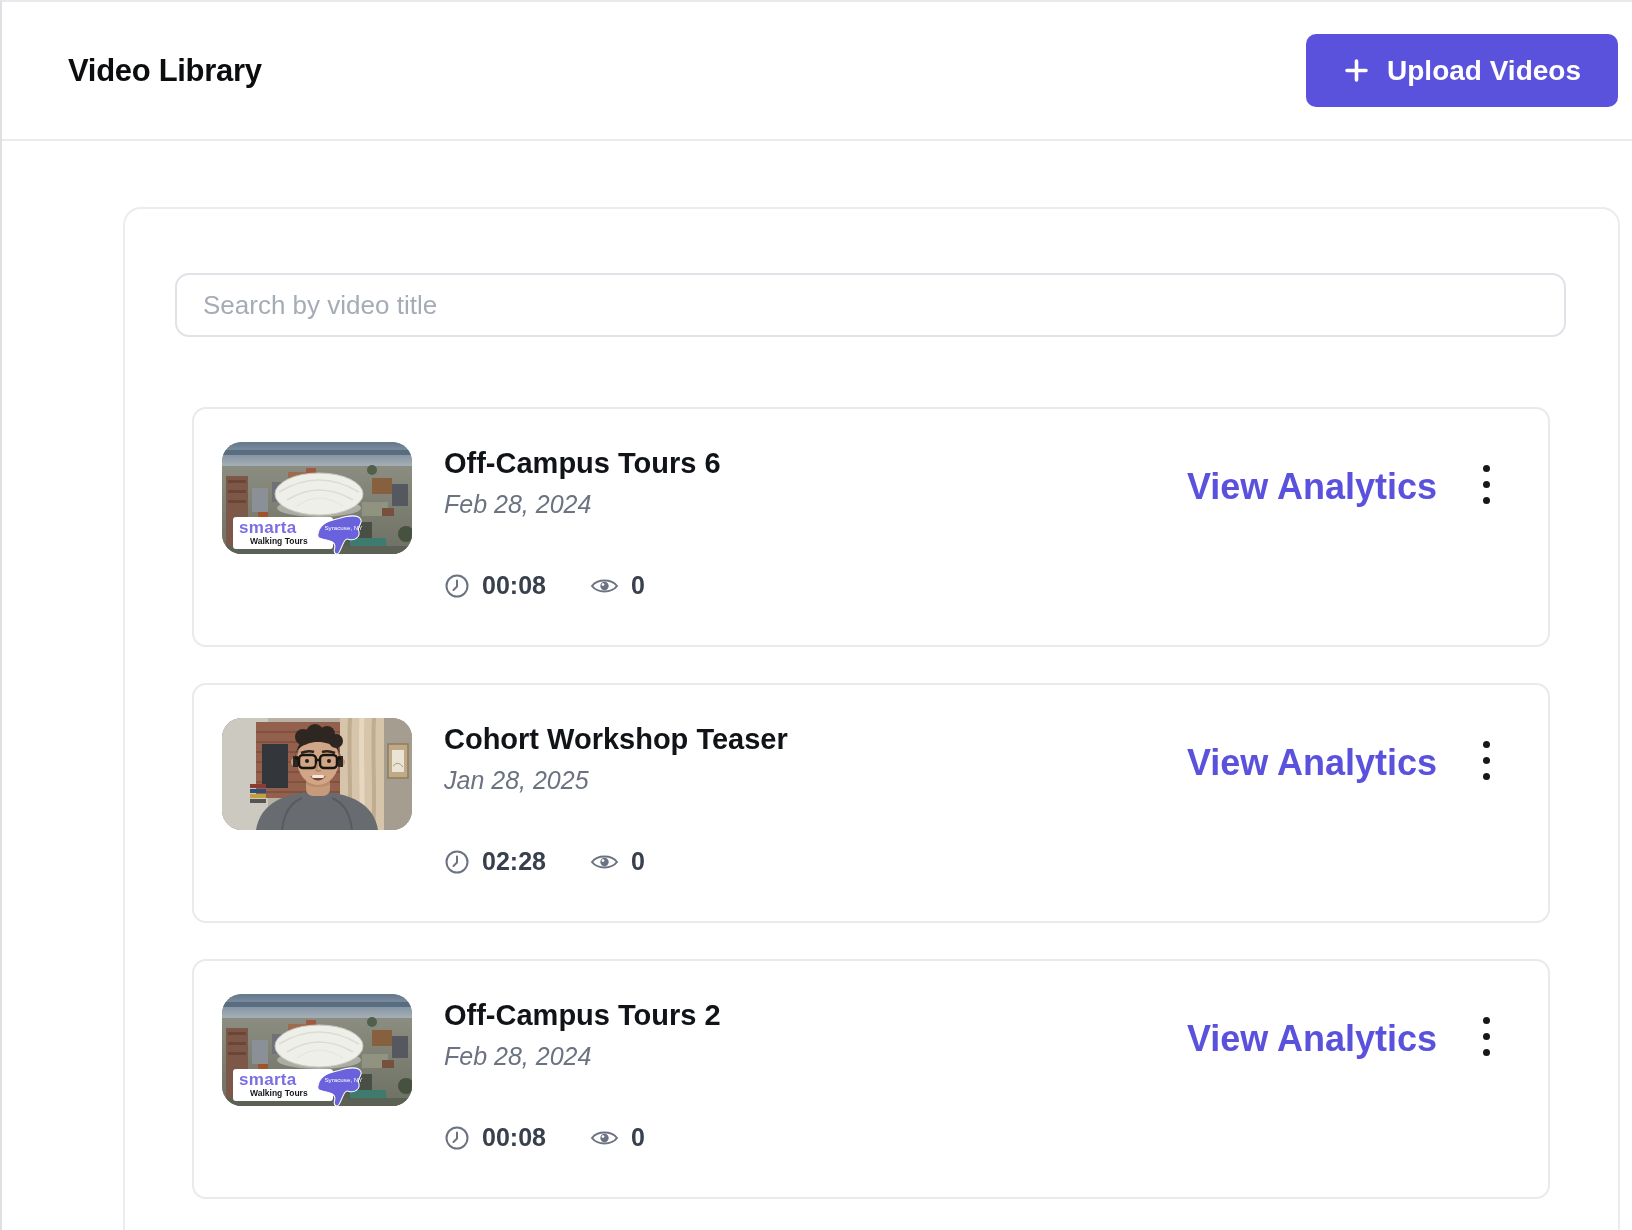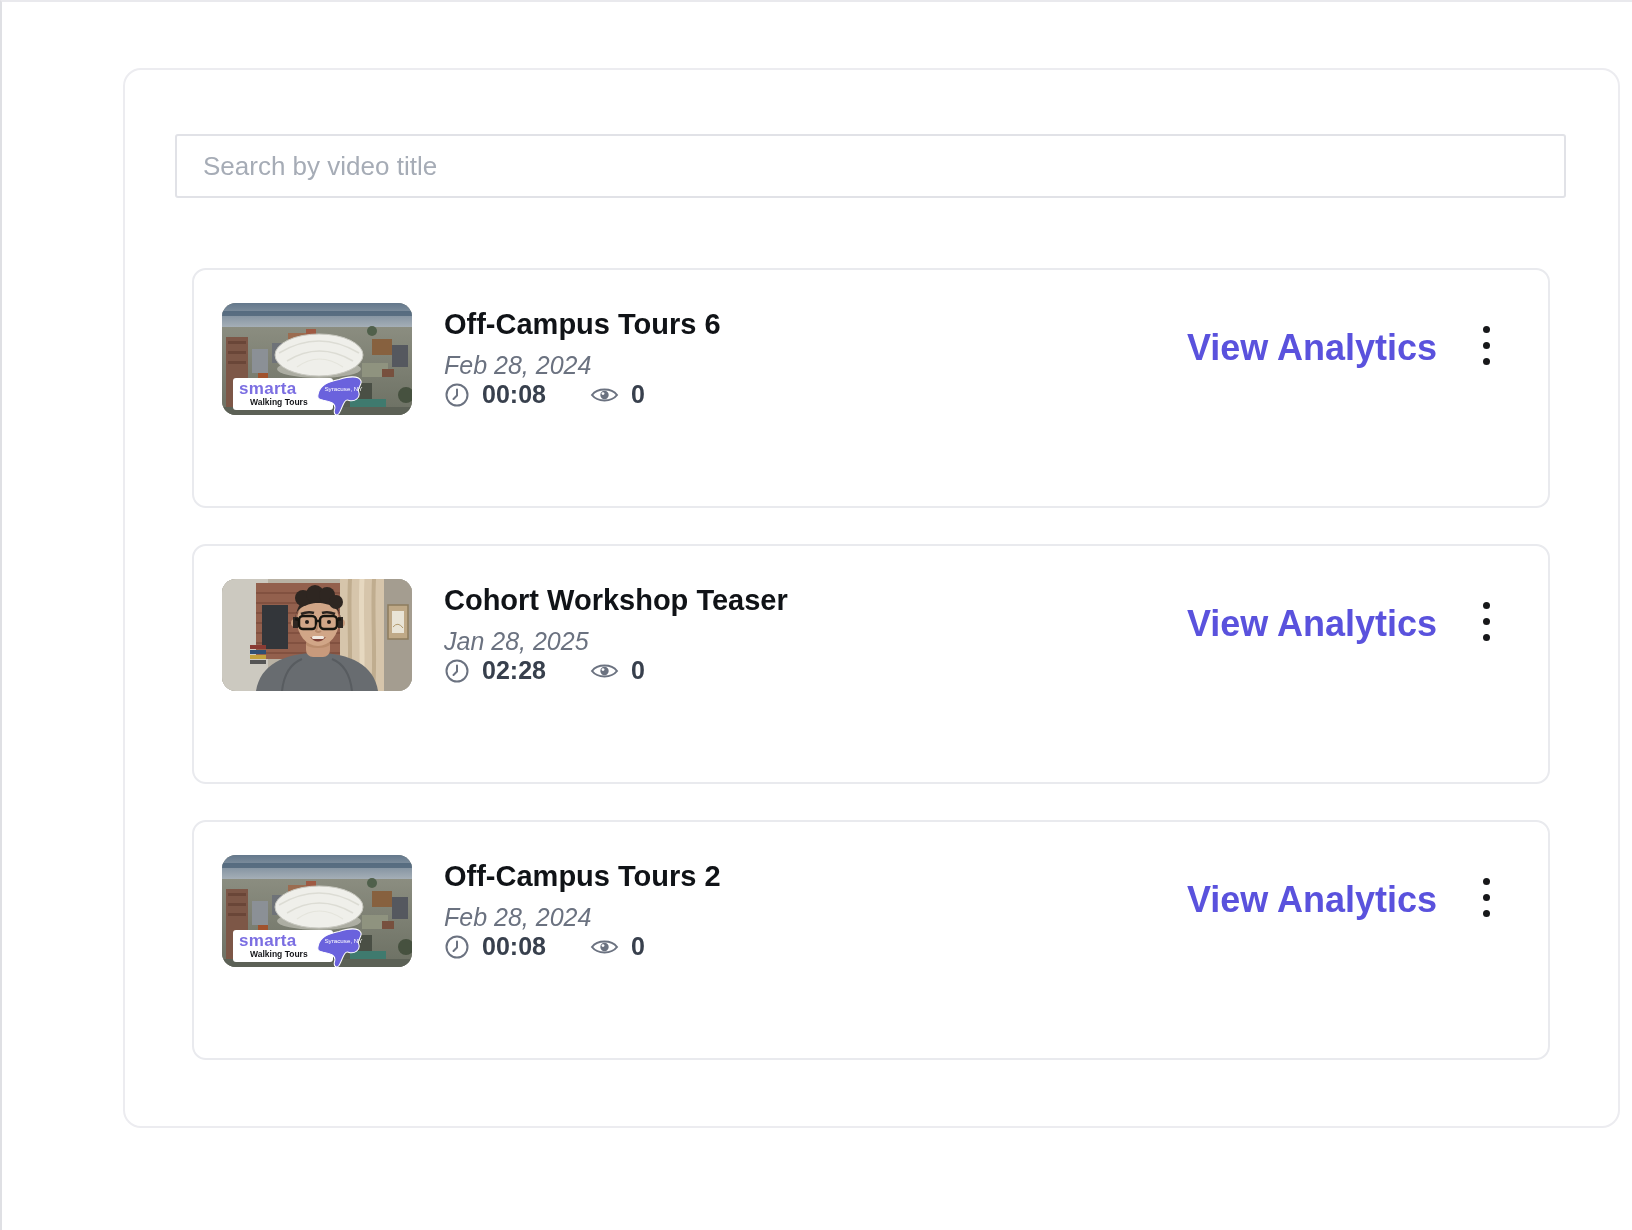--- a/index.html
+++ b/index.html
@@ -8,37 +8,37 @@
 
   
   .header{height:139px;border-bottom:2px solid #ebebee;display:flex;align-items:center;justify-content:space-between;padding:0 14px 0 66px;box-sizing:border-box;background:#fff;}
   .page-title{margin:0;font-size:31px;font-weight:700;letter-spacing:-0.3px;color:#0c0d0f;}
   .upload-btn{height:73px;padding:0 37px;border:none;border-radius:10px;background:#5a52dd;color:#ffffff;font-family:inherit;font-size:28px;font-weight:700;display:flex;align-items:center;gap:17px;cursor:pointer;}
   .plus-icon{display:inline-flex;}
 
   
   .main{padding:66px 12px 0 121px;}
   .panel{box-sizing:border-box;width:1497px;height:1060px;border:2px solid #ececf0;border-radius:18px;background:#fff;padding:64px 52px 120px 50px;}
-  .search{box-sizing:border-box;display:block;width:100%;height:64px;border:2px solid #e1e2e7;border-radius:3px;padding:0 26px;font-family:inherit;font-size:26px;color:#333a45;outline:none;background:#fff;}
+  .search{box-sizing:border-box;display:block;width:100%;height:64px;border:2px solid #e1e2e7;border-radius:14px;padding:0 26px;font-family:inherit;font-size:26px;color:#333a45;outline:none;background:#fff;}
   .search::placeholder{color:#a6acb6;}
 
   .video-list{margin:70px 16px 0 17px;}
   .card{box-sizing:border-box;display:flex;align-items:flex-start;height:240px;border:2px solid #e9eaee;border-radius:14px;background:#fff;padding:33px 54px 0 28px;margin-bottom:36px;}
 
-  .thumb{position:relative;width:190px;height:112px;border-radius:14px;overflow:hidden;flex:none;cursor:pointer;background:#7b7f72;}
+  .thumb{position:relative;width:190px;height:112px;border-radius:20px;overflow:hidden;flex:none;cursor:pointer;background:#7b7f72;}
   .thumb svg.scene{position:absolute;inset:0;display:block;}
   .logo-badge{position:absolute;left:11px;bottom:5px;width:100px;height:32px;background:#ffffff;border-radius:3px;padding:2px 6px 1px;box-sizing:border-box;z-index:2;}
   .logo-brand{font-size:17px;line-height:17px;font-weight:700;color:#7b6ee2;letter-spacing:0.3px;}
   .logo-sub{font-size:8.5px;line-height:10px;font-weight:700;color:#15161a;margin-left:11px;}
   .ny-shape{position:absolute;left:92px;bottom:-4px;z-index:3;}
 
   .info{flex:1;margin-left:32px;padding-top:4px;min-width:0;}
   .vtitle{margin:0;font-size:29px;line-height:34px;font-weight:700;color:#101317;}
   .vdate{margin-top:9px;font-size:25px;line-height:30px;color:#6b7280;font-style:italic;}
-  .meta{display:flex;align-items:center;gap:44px;}
+  .meta{margin-top:52px;display:flex;align-items:center;gap:44px;}
   .mitem{display:inline-flex;align-items:center;gap:12px;font-size:25px;font-weight:600;color:#38404d;}
 
   .actions{display:flex;align-items:flex-start;gap:42px;padding-top:24px;flex:none;}
   .va-link{font-size:36px;font-weight:700;color:#5a52dd;text-decoration:none;cursor:pointer;white-space:nowrap;}
   .kebab{display:flex;flex-direction:column;gap:9px;padding:2px 4px;margin-top:-3px;cursor:pointer;}
   .kebab span{width:7px;height:7px;border-radius:50%;background:#17181a;}
 </style>
 </head>
 <body>
 
@@ -148,20 +148,31 @@
       <path d="M2,10 C7.5,2.8 21.5,2.8 27,10 C21.5,17.2 7.5,17.2 2,10 Z" fill="none" stroke="#6b7280" stroke-width="2"></path>
       <circle cx="14.5" cy="10" r="4.2" fill="#6b7280"></circle>
       <circle cx="13" cy="8.6" r="1.4" fill="#ffffff"></circle>
     </g>
     <path id="ny-path" d="M4,22 C6,12 16,10 24,8 C31,6 42,3 45,9 C47,13 41,16 43,20 C45,26 39,30 33,28 C29,27 28,33 25,39 C23,44 18,43 20,36 C21,31 15,29 9,28 C4,27 3,26 4,22 Z"></path>
   </defs>
 </svg>
 
 <div class="frame">
 
+  <header class="header">
+    <h1 class="page-title">Video Library</h1>
+    <button class="upload-btn">
+      <span class="plus-icon">
+        <svg width="27" height="27" viewBox="0 0 27 27">
+            <path d="M13.5,4 V23 M4,13.5 H23" stroke="#ffffff" stroke-width="3.6" stroke-linecap="round"></path>
+          </svg>
+      </span>
+      <span>Upload Videos</span>
+    </button>
+  </header>
 
   <main class="main">
     <section class="panel">
 
       <input class="search" type="text" placeholder="Search by video title" style="">
 
       <div class="video-list">
 
         <article class="card">
           <div class="thumb">

